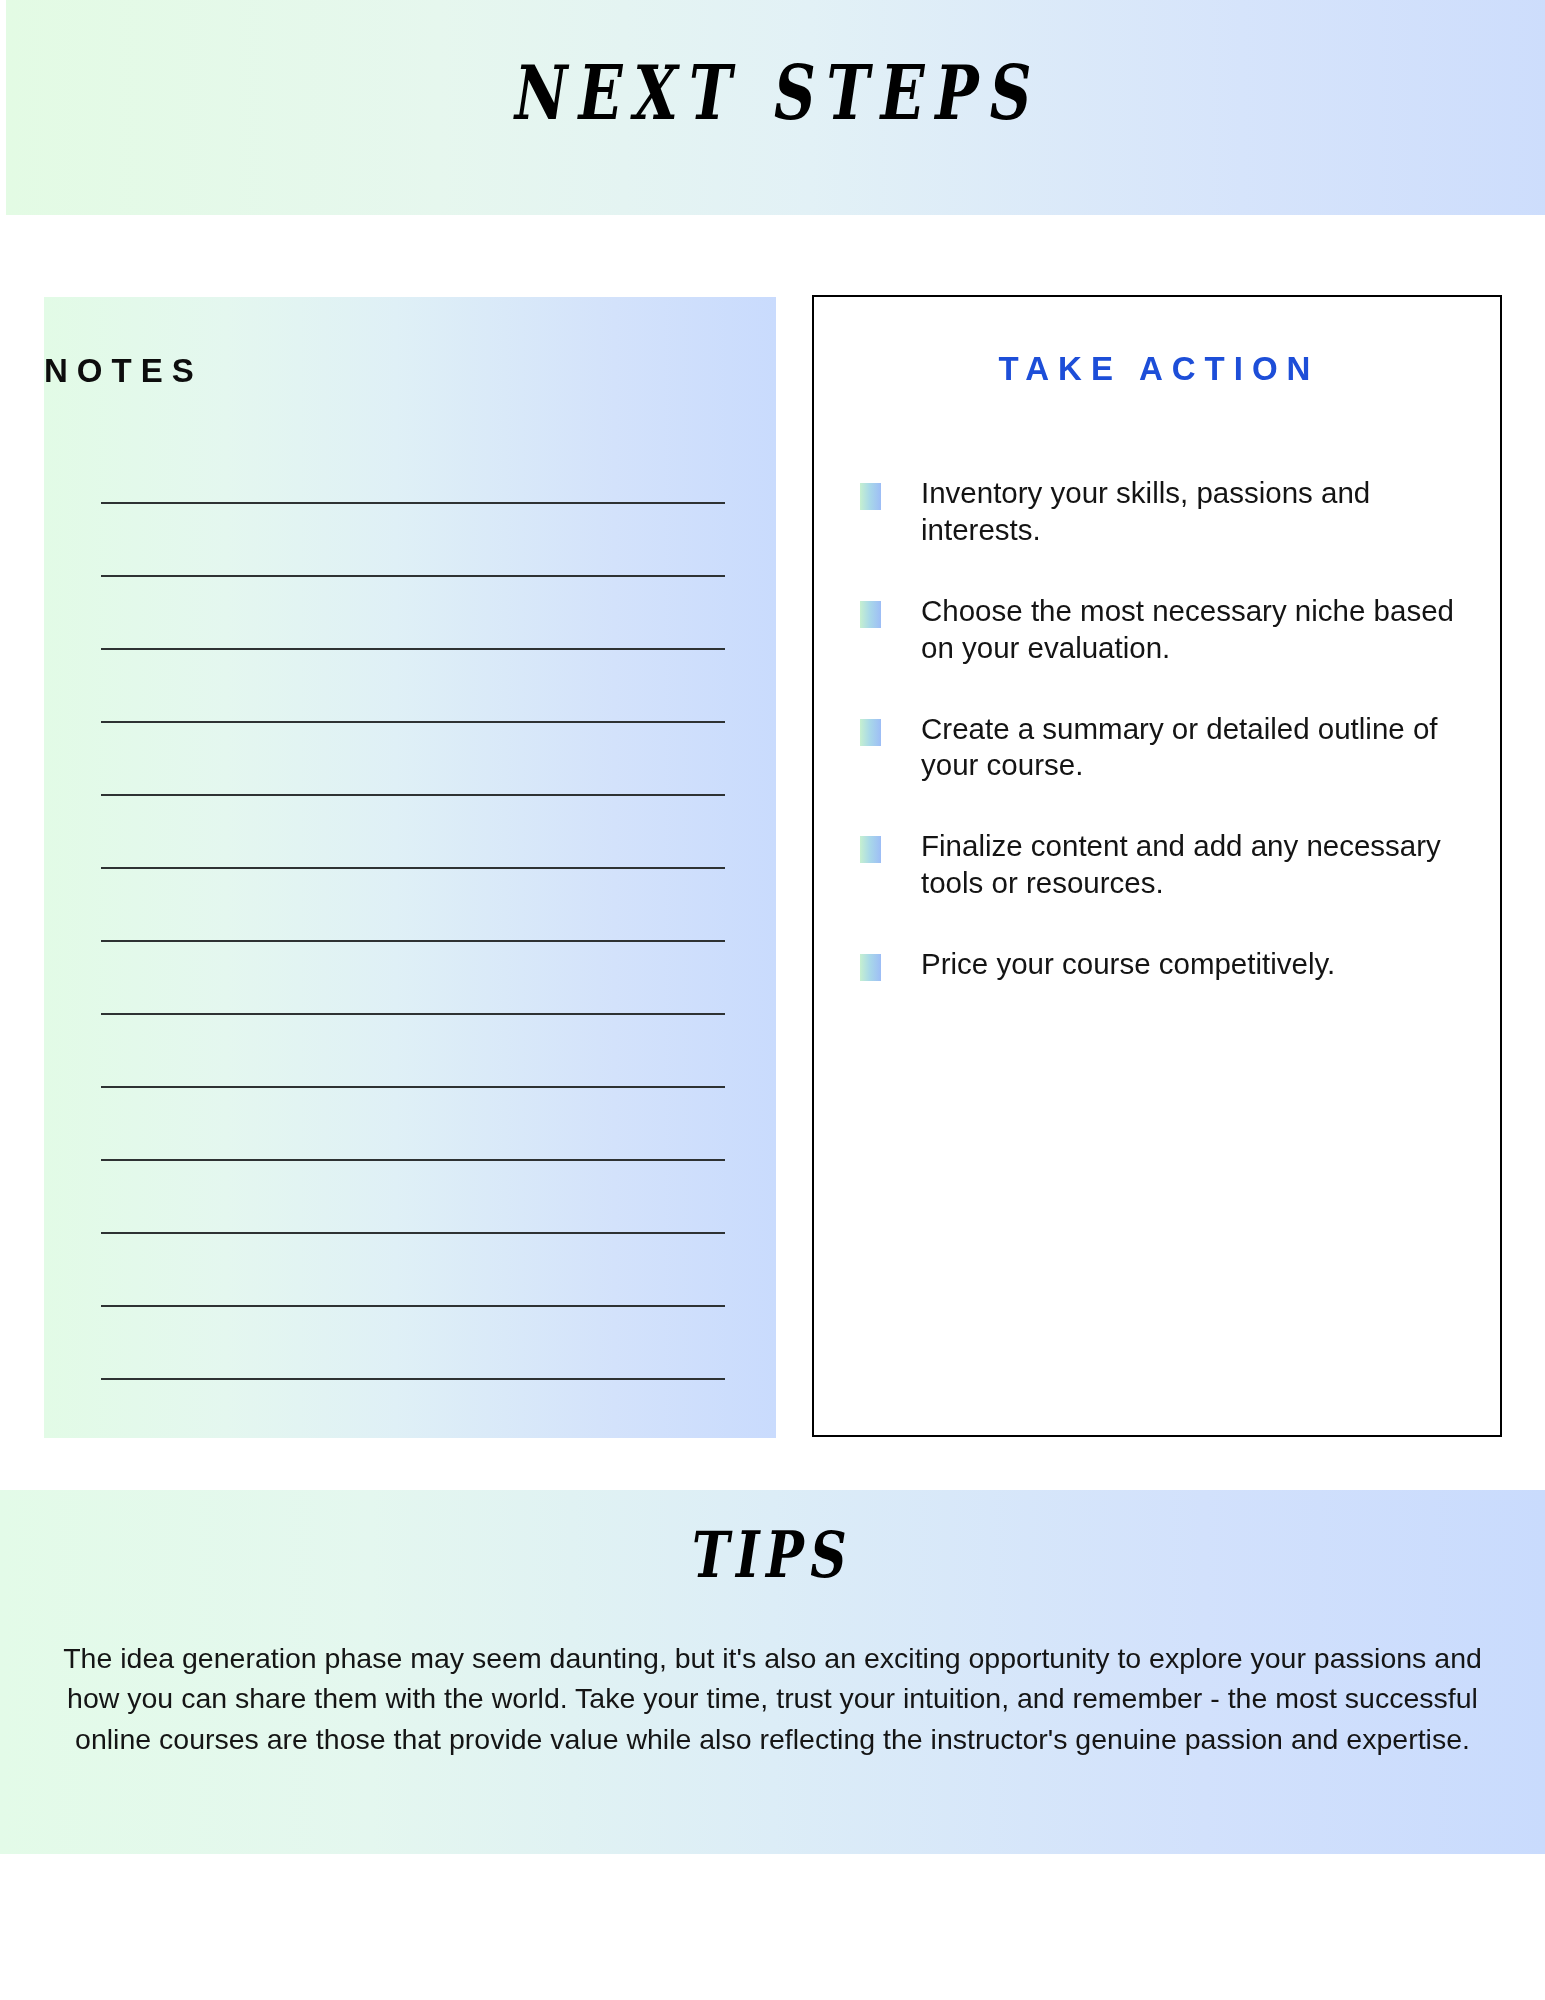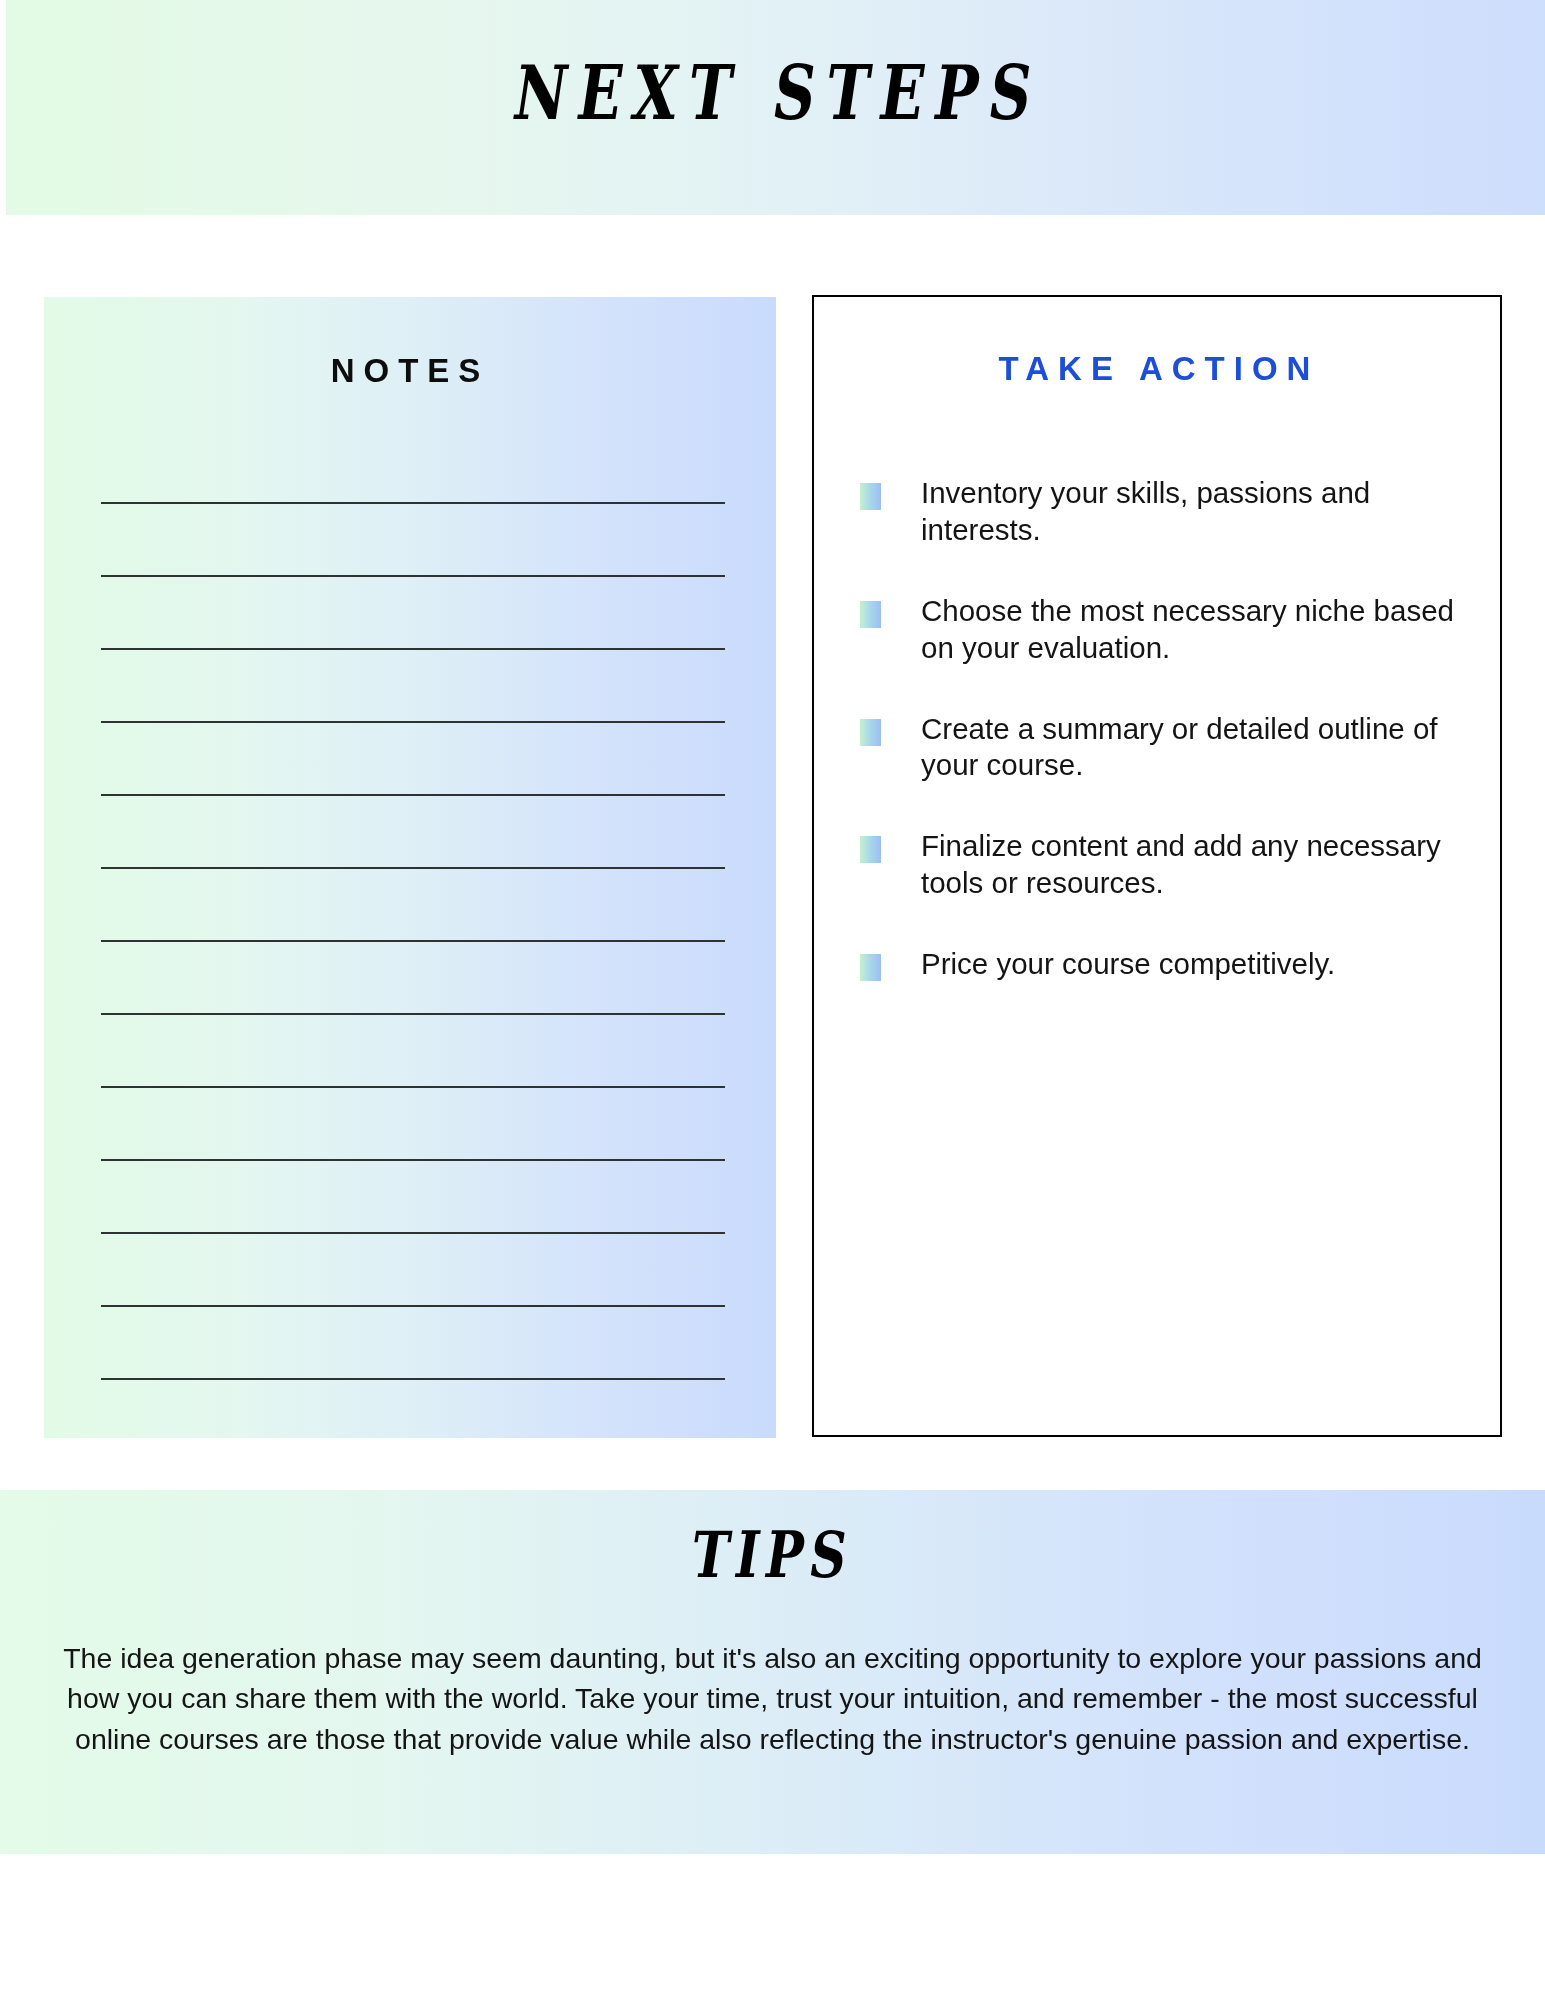--- a/index.html
+++ b/index.html
@@ -59,21 +59,21 @@
     top: 297px;
     width: 732px;
     height: 1141px;
     background: linear-gradient(90deg, #e2fbe6 0%, #e4f7ef 25%, #dff0f6 48%, #d3e2fb 78%, #c9dbfd 100%);
   }
   .notes-title {
     position: absolute;
     left: 0;
     top: 55px;
     width: 732px;
-    text-align: center;
+    text-align: left;
     font-size: 33px;
     font-weight: 600;
     letter-spacing: 9px;
     color: #0d0d0d;
     white-space: nowrap;
   }
   .notes-lines {
     position: absolute;
     left: 57px;
     top: 205px;

